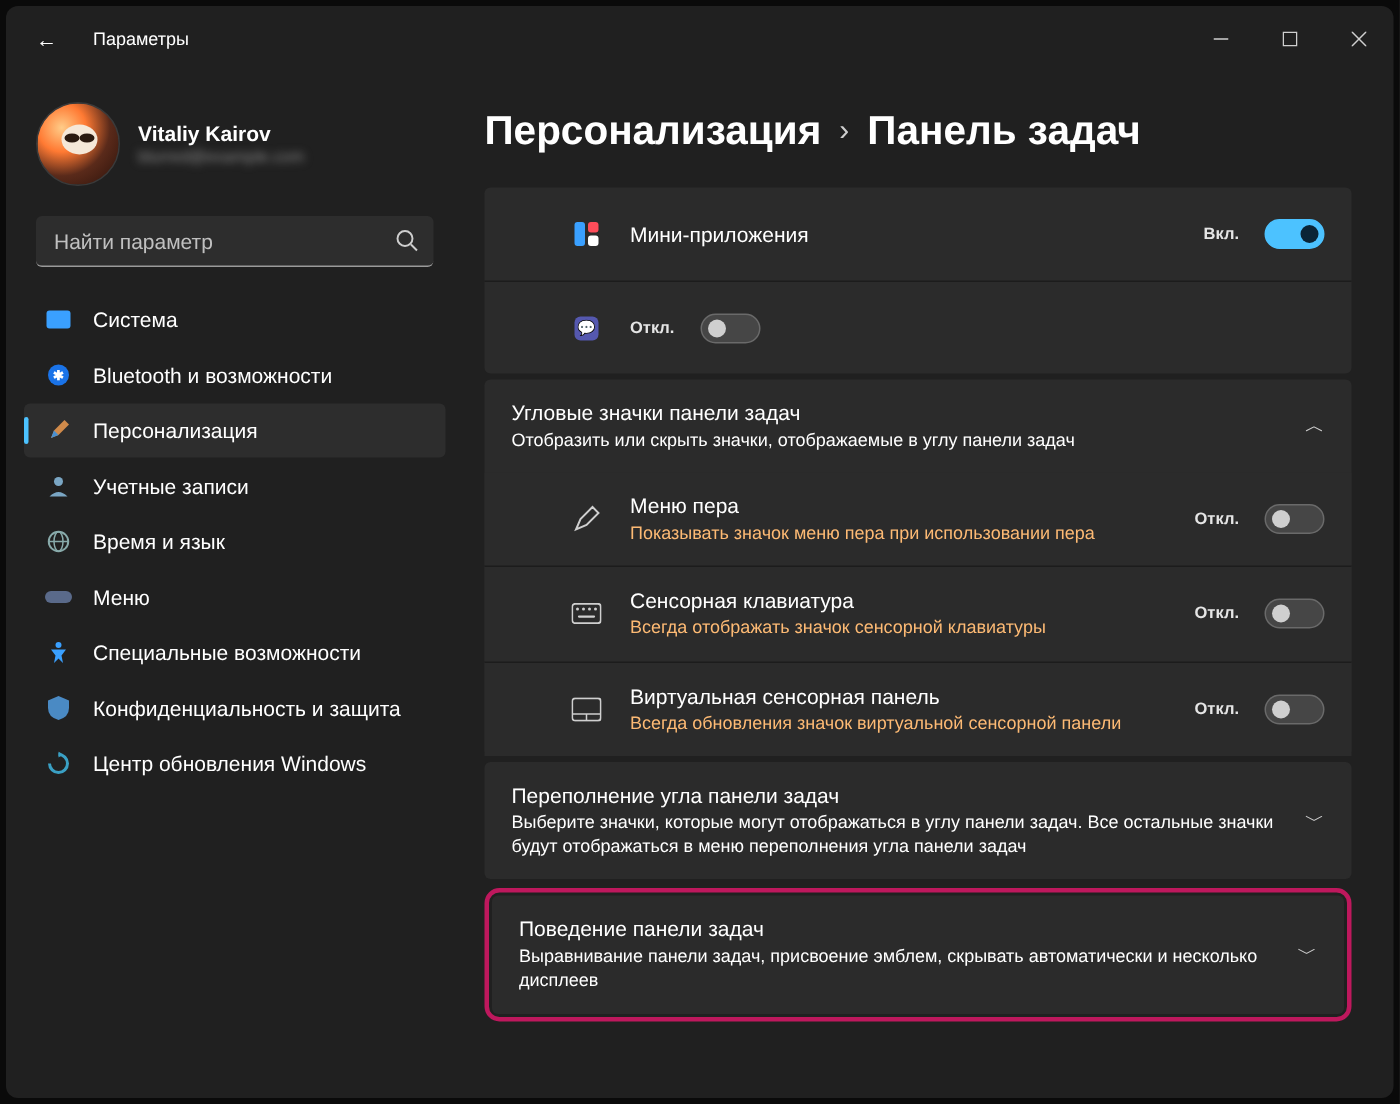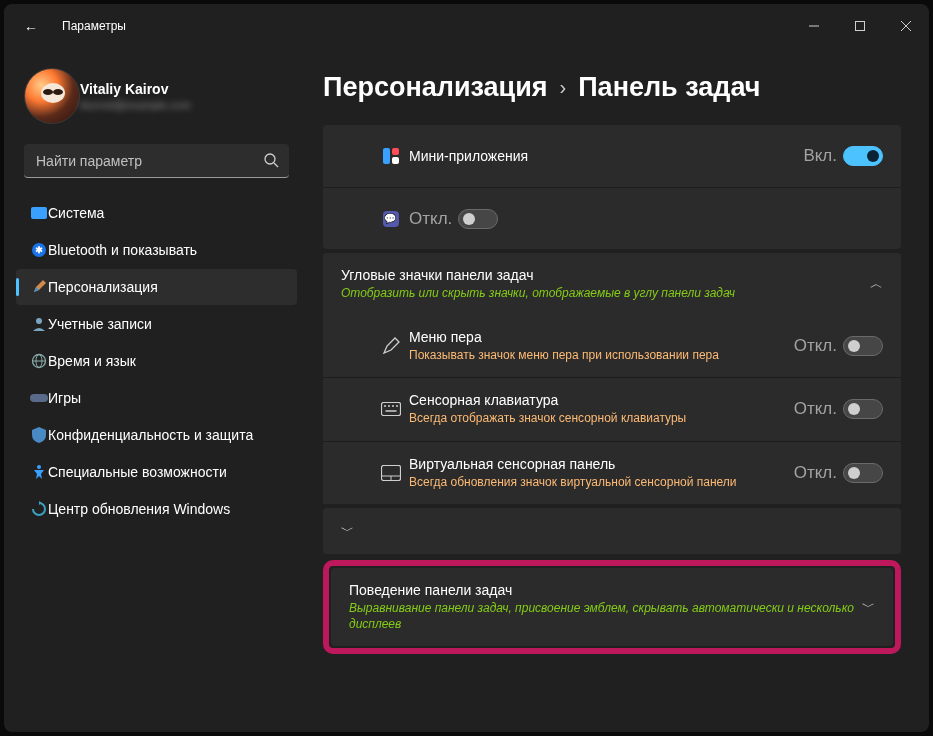--- a/index.html
+++ b/index.html
@@ -42,20 +42,21 @@
 
   
   .sidebar {
     width: 305px;
     padding: 8px 8px 8px 8px;
     display: flex; flex-direction: column;
   }
   .profile {
     display: flex; align-items: center;
     padding: 12px 12px 12px 12px;
+    gap: 12px;
   }
   .avatar {
     width: 56px; height: 56px; border-radius: 50%;
     background: radial-gradient(circle at 30% 30%, #ffcc88 0%, #ff7a33 30%, #5a2a1a 60%, #2a110a 100%);
     border: 1px solid #3a3a3a;
     position: relative;
     overflow: hidden;
   }
   .avatar::before {
     content:""; position:absolute; width:24px; height:20px; border-radius:50%;
@@ -86,21 +87,21 @@
     padding: 0 34px 0 12px;
     outline: none;
   }
   .search input::placeholder { color: #c0c0c0; }
   .search .icon {
     position: absolute; right: 10px; top: 8px; color: #cfcfcf; font-size: 14px;
   }
 
   .nav { list-style: none; margin-top: 6px; }
   .nav-item {
-    display: flex; align-items: center; 
+    display: flex; align-items: center; gap: 14px;
     height: 36px; padding: 0 14px;
     border-radius: 4px; margin: 1px 4px;
     font-size: 14px; cursor: pointer;
     position: relative;
   }
   .nav-item.active { background: #2d2d2d; }
   .nav-item.active::before {
     content:""; position:absolute; left:0; top:9px; width:3px; height:18px;
     background:#4cc2ff; border-radius: 2px;
   }
@@ -123,32 +124,32 @@
 
   .card {
     background: #2b2b2b;
     border-radius: 4px;
     margin-bottom: 4px;
   }
   .row {
     display: flex; align-items: center;
     padding: 14px 18px;
     min-height: 62px;
-    gap: 6px;
+    gap: 17px;
   }
   .row + .row { border-top: 1px solid #1c1c1c; }
   .row .row-icon {
     width: 24px; height: 24px; display:flex; align-items:center; justify-content:center;
     color:#cfcfcf; font-size: 18px;
     margin-left: 38px;
   }
   .row .row-text { flex: 1; }
   .row-title { font-size: 14px; }
   .row-sub { font-size: 12px; color: #fdba74; margin-top: 2px; line-height:1.35; }
-  .state-label { font-size: 17px; color: #a3a3a3; }
+  .state-label { font-size: 11px; color: #e5e5e5; font-weight: bold; }
 
   .toggle {
     width: 40px; height: 20px; border-radius: 10px;
     background: #464646; position: relative;
     border: 1px solid #6a6a6a;
     cursor: pointer;
   }
   .toggle .knob {
     position: absolute; width: 12px; height: 12px; border-radius: 50%;
     background: #cfcfcf; top: 3px; left: 4px; transition: left .1s;
@@ -160,25 +161,25 @@
     background: #2b2b2b;
     border-radius: 4px;
     margin-bottom: 4px;
   }
   .exp-header {
     display:flex; align-items:center; padding: 14px 18px 14px 18px; gap:8px;
   }
   .exp-header .exp-text { flex:1; }
   .exp-header .chev { color:#cfcfcf; font-size:13px; }
   .exp-title { font-size: 14px; }
-  .exp-sub { font-size: 12px; color:#84cc16; margin-top:2px; line-height:1.35;font-style:italic; }
+  .exp-sub { font-size: 12px; color:#ffffff; margin-top:2px; line-height:1.35; }
 
   .exp-body .row { background:#2b2b2b; }
   .highlight-red {
-    border: 6px solid #be185d;
+    border: 3px solid #be185d;
     border-radius: 10px;
     padding: 2px;
     margin-top: 6px;
   }
   .highlight-red .expander { margin-bottom: 0; }
 
   
   .ic { display:inline-block; }
   .ic-widgets {
     width:16px; height:16px; position:relative;
@@ -248,21 +249,21 @@
         <li class="nav-item">
           <span class="nav-icon">
               <span class="ic" style="width:16px;height:12px;background:#3aa0ff;border-radius:2px;display:inline-block"></span>
             </span>
           <span>Система</span>
         </li>
         <li class="nav-item">
           <span class="nav-icon">
               <span class="ic" style="width:14px;height:14px;background:#1a73e8;border-radius:50%;display:flex;align-items:center;justify-content:center;color:#fff;font-size:9px;font-weight:bold">✱</span>
             </span>
-          <span>Bluetooth и показывать</span>
+          <span>Bluetooth и возможности</span>
         </li>
         <li class="nav-item active">
           <span class="nav-icon">
               <svg width="16" height="16" viewBox="0 0 16 16">
                 <path d="M3 13 L5 8 L12 1 L15 4 L8 11 Z" fill="#d08a4a"></path>
                 <path d="M3 13 L5 8 L8 11 Z" fill="#4a90d0"></path>
               </svg>
             </span>
           <span>Персонализация</span>
         </li>
@@ -284,38 +285,38 @@
               </svg>
             </span>
           <span>Время и язык</span>
         </li>
         <li class="nav-item">
           <span class="nav-icon">
               <svg width="18" height="12" viewBox="0 0 18 12">
                 <rect x="0" y="2" width="18" height="8" rx="4" fill="#5a6a8a"></rect>
               </svg>
             </span>
-          <span>Игры</span>
-        </li>
-        <li class="nav-item">
-          <span class="nav-icon">
-              <svg width="14" height="16" viewBox="0 0 14 16">
-                <path d="M7 0 L14 3 L14 8 Q14 14 7 16 Q0 14 0 8 L0 3 Z" fill="#4a8ac4"></path>
-              </svg>
-            </span>
-          <span>Конфиденциальность и защита</span>
+          <span>Меню</span>
         </li>
         <li class="nav-item">
           <span class="nav-icon">
               <svg width="16" height="16" viewBox="0 0 16 16">
                 <circle cx="8" cy="3" r="2" fill="#3aa0ff"></circle>
                 <path d="M3 6 L13 6 L10 10 L11 15 L8 12 L5 15 L6 10 Z" fill="#3aa0ff"></path>
               </svg>
             </span>
           <span>Специальные возможности</span>
+        </li>
+        <li class="nav-item">
+          <span class="nav-icon">
+              <svg width="14" height="16" viewBox="0 0 14 16">
+                <path d="M7 0 L14 3 L14 8 Q14 14 7 16 Q0 14 0 8 L0 3 Z" fill="#4a8ac4"></path>
+              </svg>
+            </span>
+          <span>Конфиденциальность и защита</span>
         </li>
         <li class="nav-item">
           <span class="nav-icon">
               <svg width="16" height="16" viewBox="0 0 16 16">
                 <path d="M8 2 A6 6 0 1 1 2 8" fill="none" stroke="#3aa0c4" stroke-width="2"></path>
                 <path d="M8 0 L8 4 L11 2 Z" fill="#3aa0c4"></path>
               </svg>
             </span>
           <span>Центр обновления Windows</span>
         </li>
@@ -412,20 +413,24 @@
             <span class="state-label">Откл.</span>
             <div class="toggle">
                 <div class="knob"></div>
               </div>
           </div>
         </div>
       </div>
 
       <div class="expander">
         <div class="exp-header">
+          <div class="exp-text">
+            <div class="exp-title">Переполнение угла панели задач</div>
+            <div class="exp-sub">Выберите значки, которые могут отображаться в углу панели задач. Все остальные значки будут отображаться в меню переполнения угла панели задач</div>
+          </div>
           <span class="chev">﹀</span>
         </div>
       </div>
 
       <div class="highlight-red">
         <div class="expander">
           <div class="exp-header">
             <div class="exp-text">
               <div class="exp-title">Поведение панели задач</div>
               <div class="exp-sub">Выравнивание панели задач, присвоение эмблем, скрывать автоматически и несколько дисплеев</div>

